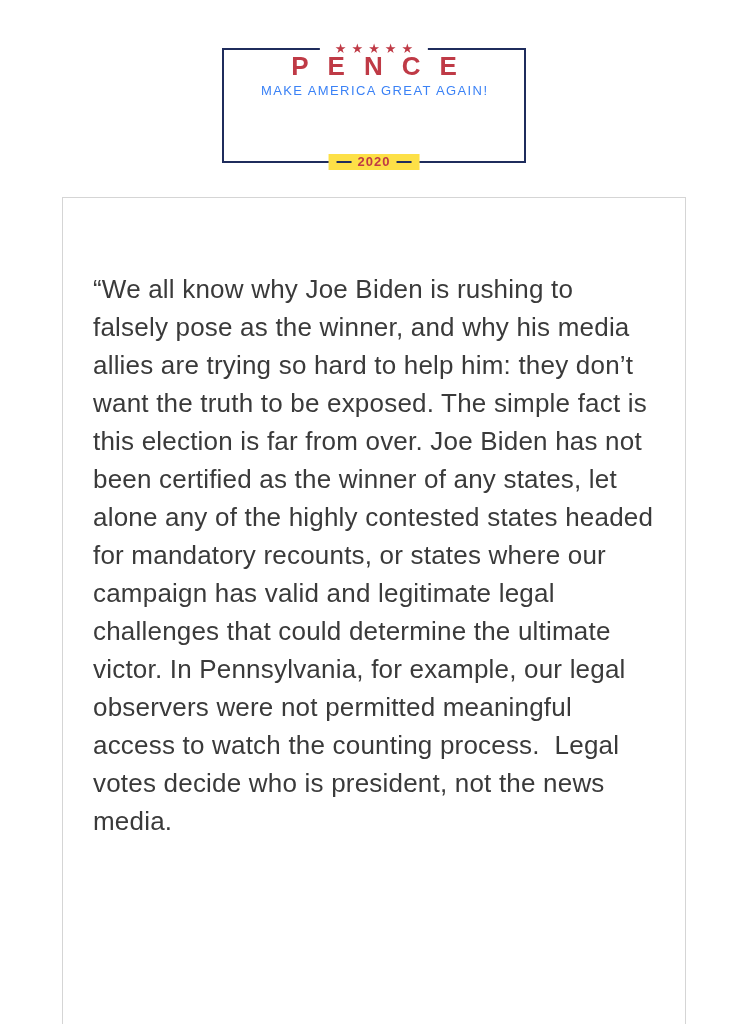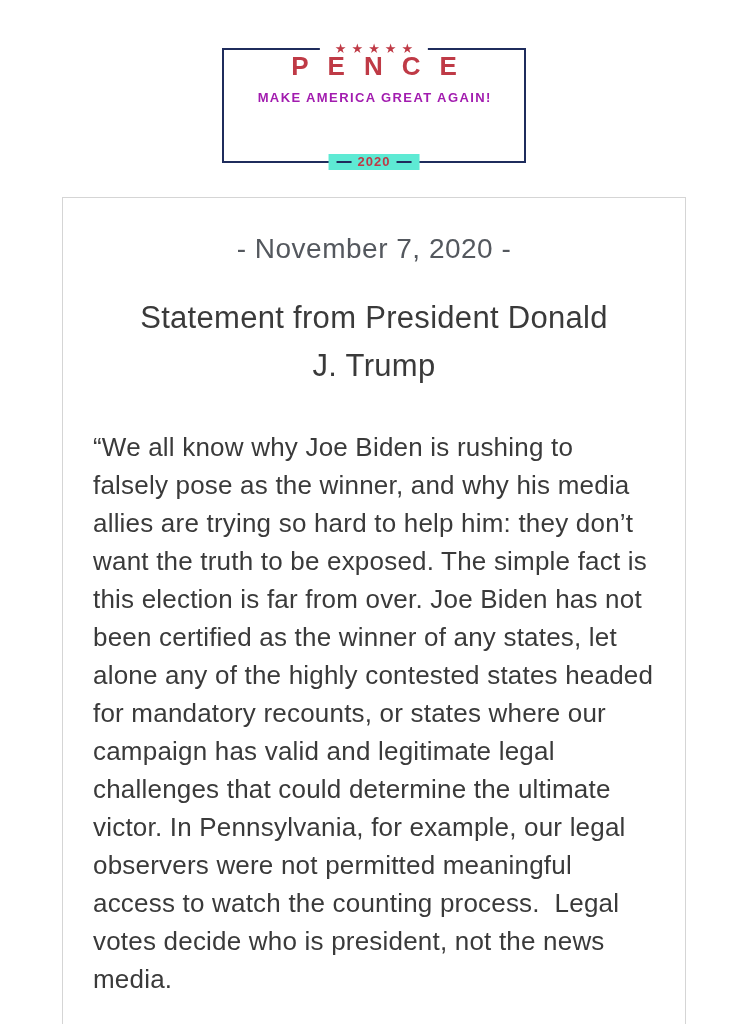--- a/index.html
+++ b/index.html
@@ -51,35 +51,35 @@
     margin-top: 3px;
     font-size: 26px;
     line-height: 26px;
     font-weight: bold;
     letter-spacing: 19px;
     text-indent: 19px;
     color: #bf3a46;
     white-space: nowrap;
   }
   .logo-tagline {
-    margin-top: 12px;
+    margin-top: 5px;
     font-size: 13px;
     line-height: 14px;
-    font-weight: bold;
+    font-weight: normal;
     letter-spacing: 1.4px;
     text-indent: 1.4px;
-    color: #a21caf;
+    color: #3b82f6;
     white-space: nowrap;
   }
   .logo-year {
     position: absolute;
     bottom: -9px;
     left: 50%;
     transform: translateX(-50%);
-    background: #5eead4;
+    background: #fde047;
     padding: 0 8px;
     display: flex;
     align-items: center;
     gap: 6px;
     white-space: nowrap;
   }
   .logo-year .dash {
     display: inline-block;
     width: 15px;
     height: 2px;
@@ -139,18 +139,16 @@
     <div class="logo-pence">PENCE</div>
     <div class="logo-tagline">MAKE AMERICA GREAT AGAIN!</div>
     <div class="logo-year">
       <span class="dash"></span>
       <span class="year-text">2020</span>
       <span class="dash"></span>
     </div>
   </div>
 
   <div class="card">
-    <div class="statement-date">- November 7, 2020 -</div>
-    <h1 class="statement-title">Statement from President Donald J. Trump</h1>
     <p class="statement-body">“We all know why Joe Biden is rushing to falsely pose as the winner, and why his media allies are trying so hard to help him: they don’t want the truth to be exposed. The simple fact is this election is far from over. Joe Biden has not been certified as the winner of any states, let alone any of the highly contested states headed for mandatory recounts, or states where our campaign has valid and legitimate legal challenges that could determine the ultimate victor. In Pennsylvania, for example, our legal observers were not permitted meaningful access to watch the counting process.  Legal votes decide who is president, not the news media.</p>
   </div>
 
 </div>
 
 </body></html>

